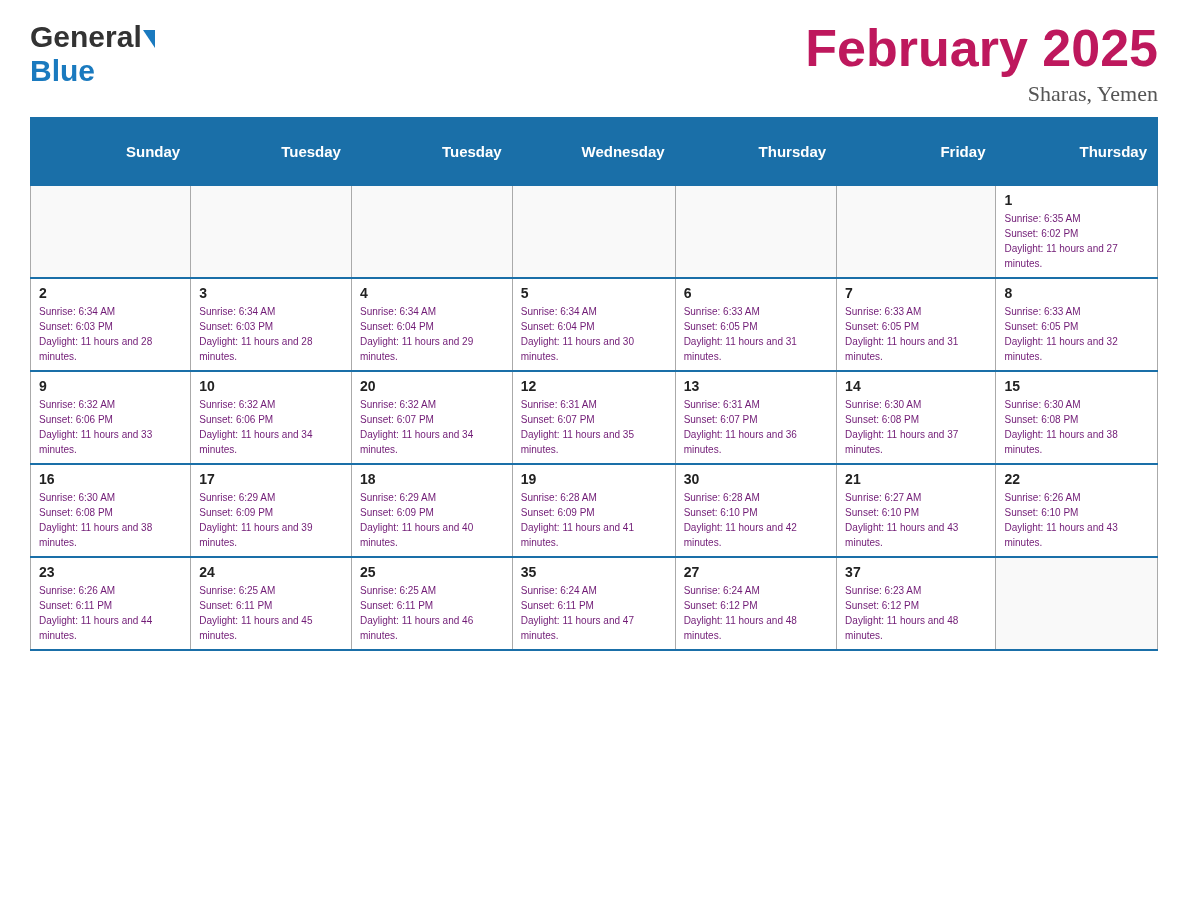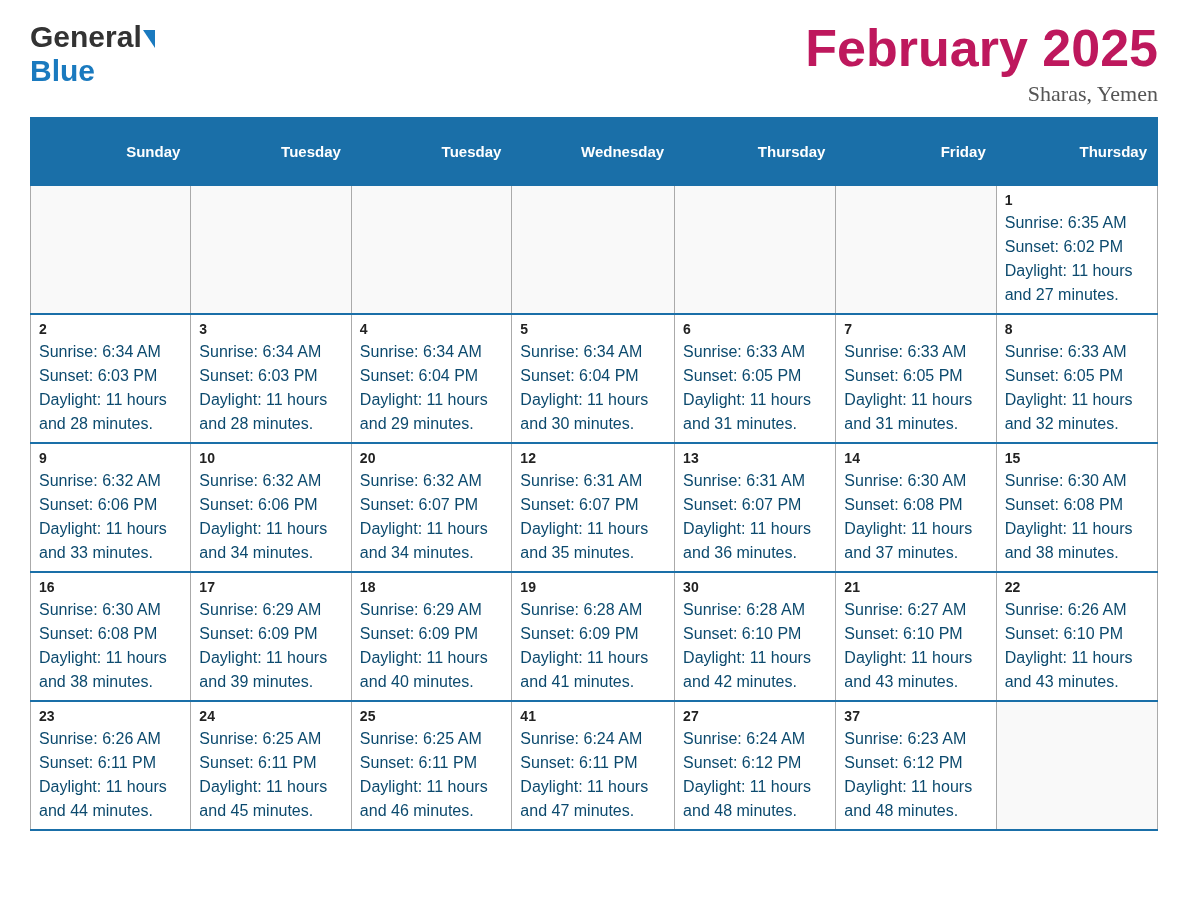--- a/index.html
+++ b/index.html
@@ -63,22 +63,22 @@
       background: #f9f9f9;
     }
     .day-num {
       font-size: 14px;
       font-weight: bold;
       color: #222;
       display: block;
       margin-bottom: 3px;
     }
     .day-info {
-      font-size: 16px;
-      color: #0c4a6e;
+      font-size: 10px;
+      color: #701a75;
       line-height: 1.5;
     }
     #calendar tbody tr {
       border-bottom: 2px solid #1a6fa8;
     }
     .logo-wrapper {
       display: flex;
       align-items: center;
     }
     .logo-general {
@@ -241,21 +241,21 @@
         </td>
         <td>
           <span class="day-num">24</span>
           <div class="day-info">Sunrise: 6:25 AM<br>Sunset: 6:11 PM<br>Daylight: 11 hours and 45 minutes.</div>
         </td>
         <td>
           <span class="day-num">25</span>
           <div class="day-info">Sunrise: 6:25 AM<br>Sunset: 6:11 PM<br>Daylight: 11 hours and 46 minutes.</div>
         </td>
         <td>
-          <span class="day-num">41</span>
+          <span class="day-num">35</span>
           <div class="day-info">Sunrise: 6:24 AM<br>Sunset: 6:11 PM<br>Daylight: 11 hours and 47 minutes.</div>
         </td>
         <td>
           <span class="day-num">27</span>
           <div class="day-info">Sunrise: 6:24 AM<br>Sunset: 6:12 PM<br>Daylight: 11 hours and 48 minutes.</div>
         </td>
         <td>
           <span class="day-num">37</span>
           <div class="day-info">Sunrise: 6:23 AM<br>Sunset: 6:12 PM<br>Daylight: 11 hours and 48 minutes.</div>
         </td>

